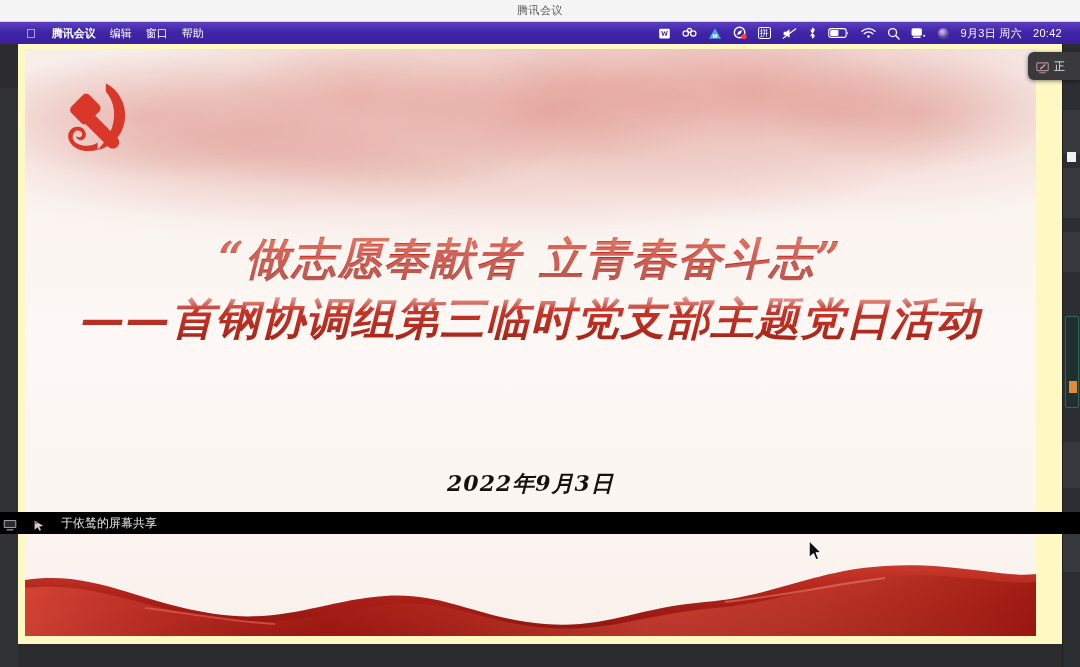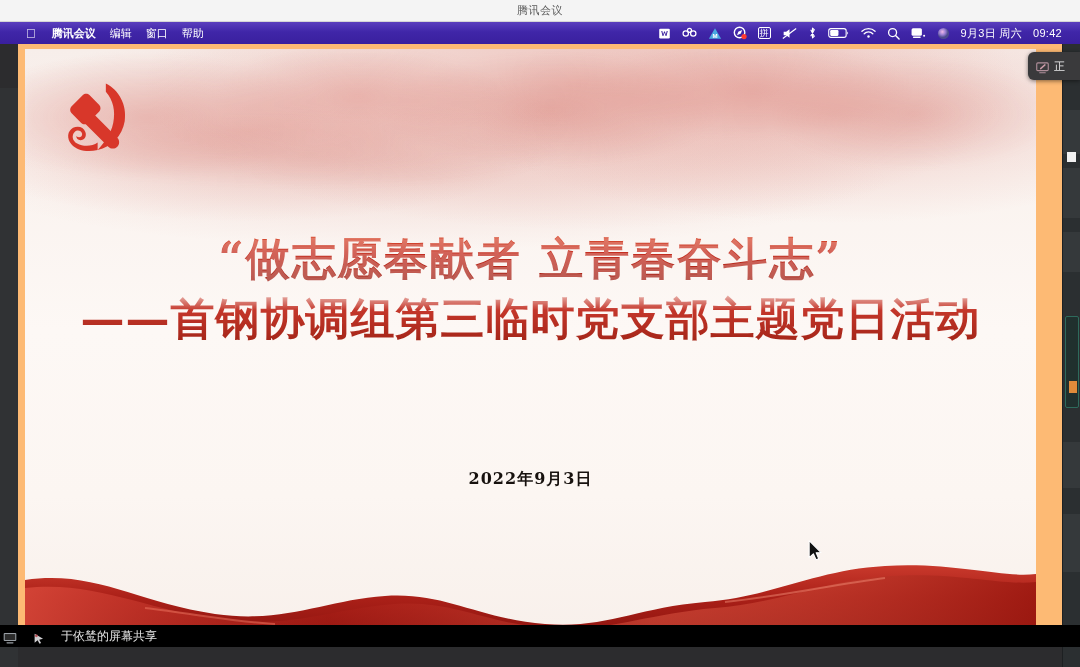--- a/index.html
+++ b/index.html
@@ -3,21 +3,21 @@
 <meta charset="utf-8">
 <style>
   * { box-sizing: border-box; margin: 0; padding: 0; }
   html, body {
     width: 1080px; height: 667px;
     overflow: hidden;
     background: #000;
     font-family: "Liberation Sans", sans-serif;
   }
 
-  #root { position: relative; width: 1080px; height: 647px; background: #000; }
+  #root { position: relative; width: 1080px; height: 534px; background: #000; }
 
   
   .win-titlebar {
     position: absolute; left: 0; top: 0; width: 1080px; height: 22px;
     background: #f4f4f4;
     border-bottom: 1px solid #d6d6d6;
     display: flex; align-items: center; justify-content: center;
   }
   .win-title {
     font-size: 11px; color: #5a5a5a; letter-spacing: 0.5px;
@@ -49,21 +49,22 @@
   }
   .clock { font-size: 11px; color: #fff; white-space: nowrap; letter-spacing: 0.3px; }
 
   
   .app-frame {
     position: absolute; left: 0; top: 44px; width: 1080px; height: 623px;
     background: #2c2c2e;
   }
   .share-stage {
     position: absolute; left: 18px; top: 0px; width: 1044px; height: 600px;
-    background: #fdba74;
+    background: #fef9c3;
+    font-style: italic;
   }
 
   
   .slide {
     position: absolute; left: 7px; top: 5px; width: 1011px; height: 587px;
     background:
       radial-gradient(ellipse 70% 40% at 55% 6%, rgba(214,96,84,0.30) 0%, rgba(214,96,84,0.0) 62%),
       radial-gradient(ellipse 45% 22% at 22% 14%, rgba(206,84,74,0.26) 0%, rgba(206,84,74,0) 70%),
       radial-gradient(ellipse 50% 26% at 80% 11%, rgba(208,88,78,0.24) 0%, rgba(208,88,78,0) 72%),
       radial-gradient(ellipse 60% 16% at 40% 22%, rgba(198,92,82,0.14) 0%, rgba(198,92,82,0) 76%),
@@ -118,21 +119,21 @@
     -webkit-background-clip: text;
     background-clip: text;
     color: #bc3322;
     -webkit-text-fill-color: transparent;
     white-space: nowrap;
   }
   .slide-date {
     position: absolute; left: 0; right: 0; top: 420px; text-align: center;
     font-family: "DejaVu Serif", "Liberation Serif", serif;
     font-weight: bold;
-    font-size: 16px;
+    font-size: 22px;
     color: #17110e;
     letter-spacing: 1px;
   }
 
   
   .ribbon {
     position: absolute; left: 0; bottom: 0; width: 100%; height: 92px;
     overflow: hidden;
   }
   .ribbon svg { display: block; width: 100%; height: 100%; }
@@ -293,21 +294,21 @@
               <radialGradient id="sg" cx="40%" cy="35%">
                 <stop offset="0%" stop-color="#f0b8e8"></stop>
                 <stop offset="55%" stop-color="#9b7fd4"></stop>
                 <stop offset="100%" stop-color="#4d4b8f"></stop>
               </radialGradient>
             </defs>
             <circle cx="7" cy="7" r="6" fill="url(#sg)"></circle>
           </svg>
       </span>
       <span class="clock">9月3日 周六</span>
-      <span class="clock">09:42</span>
+      <span class="clock">20:42</span>
     </div>
   </div>
 
   <div class="app-frame">
 
     <div class="left-gutter"></div>
 
     <div class="share-stage">
 
       <div class="slide">

